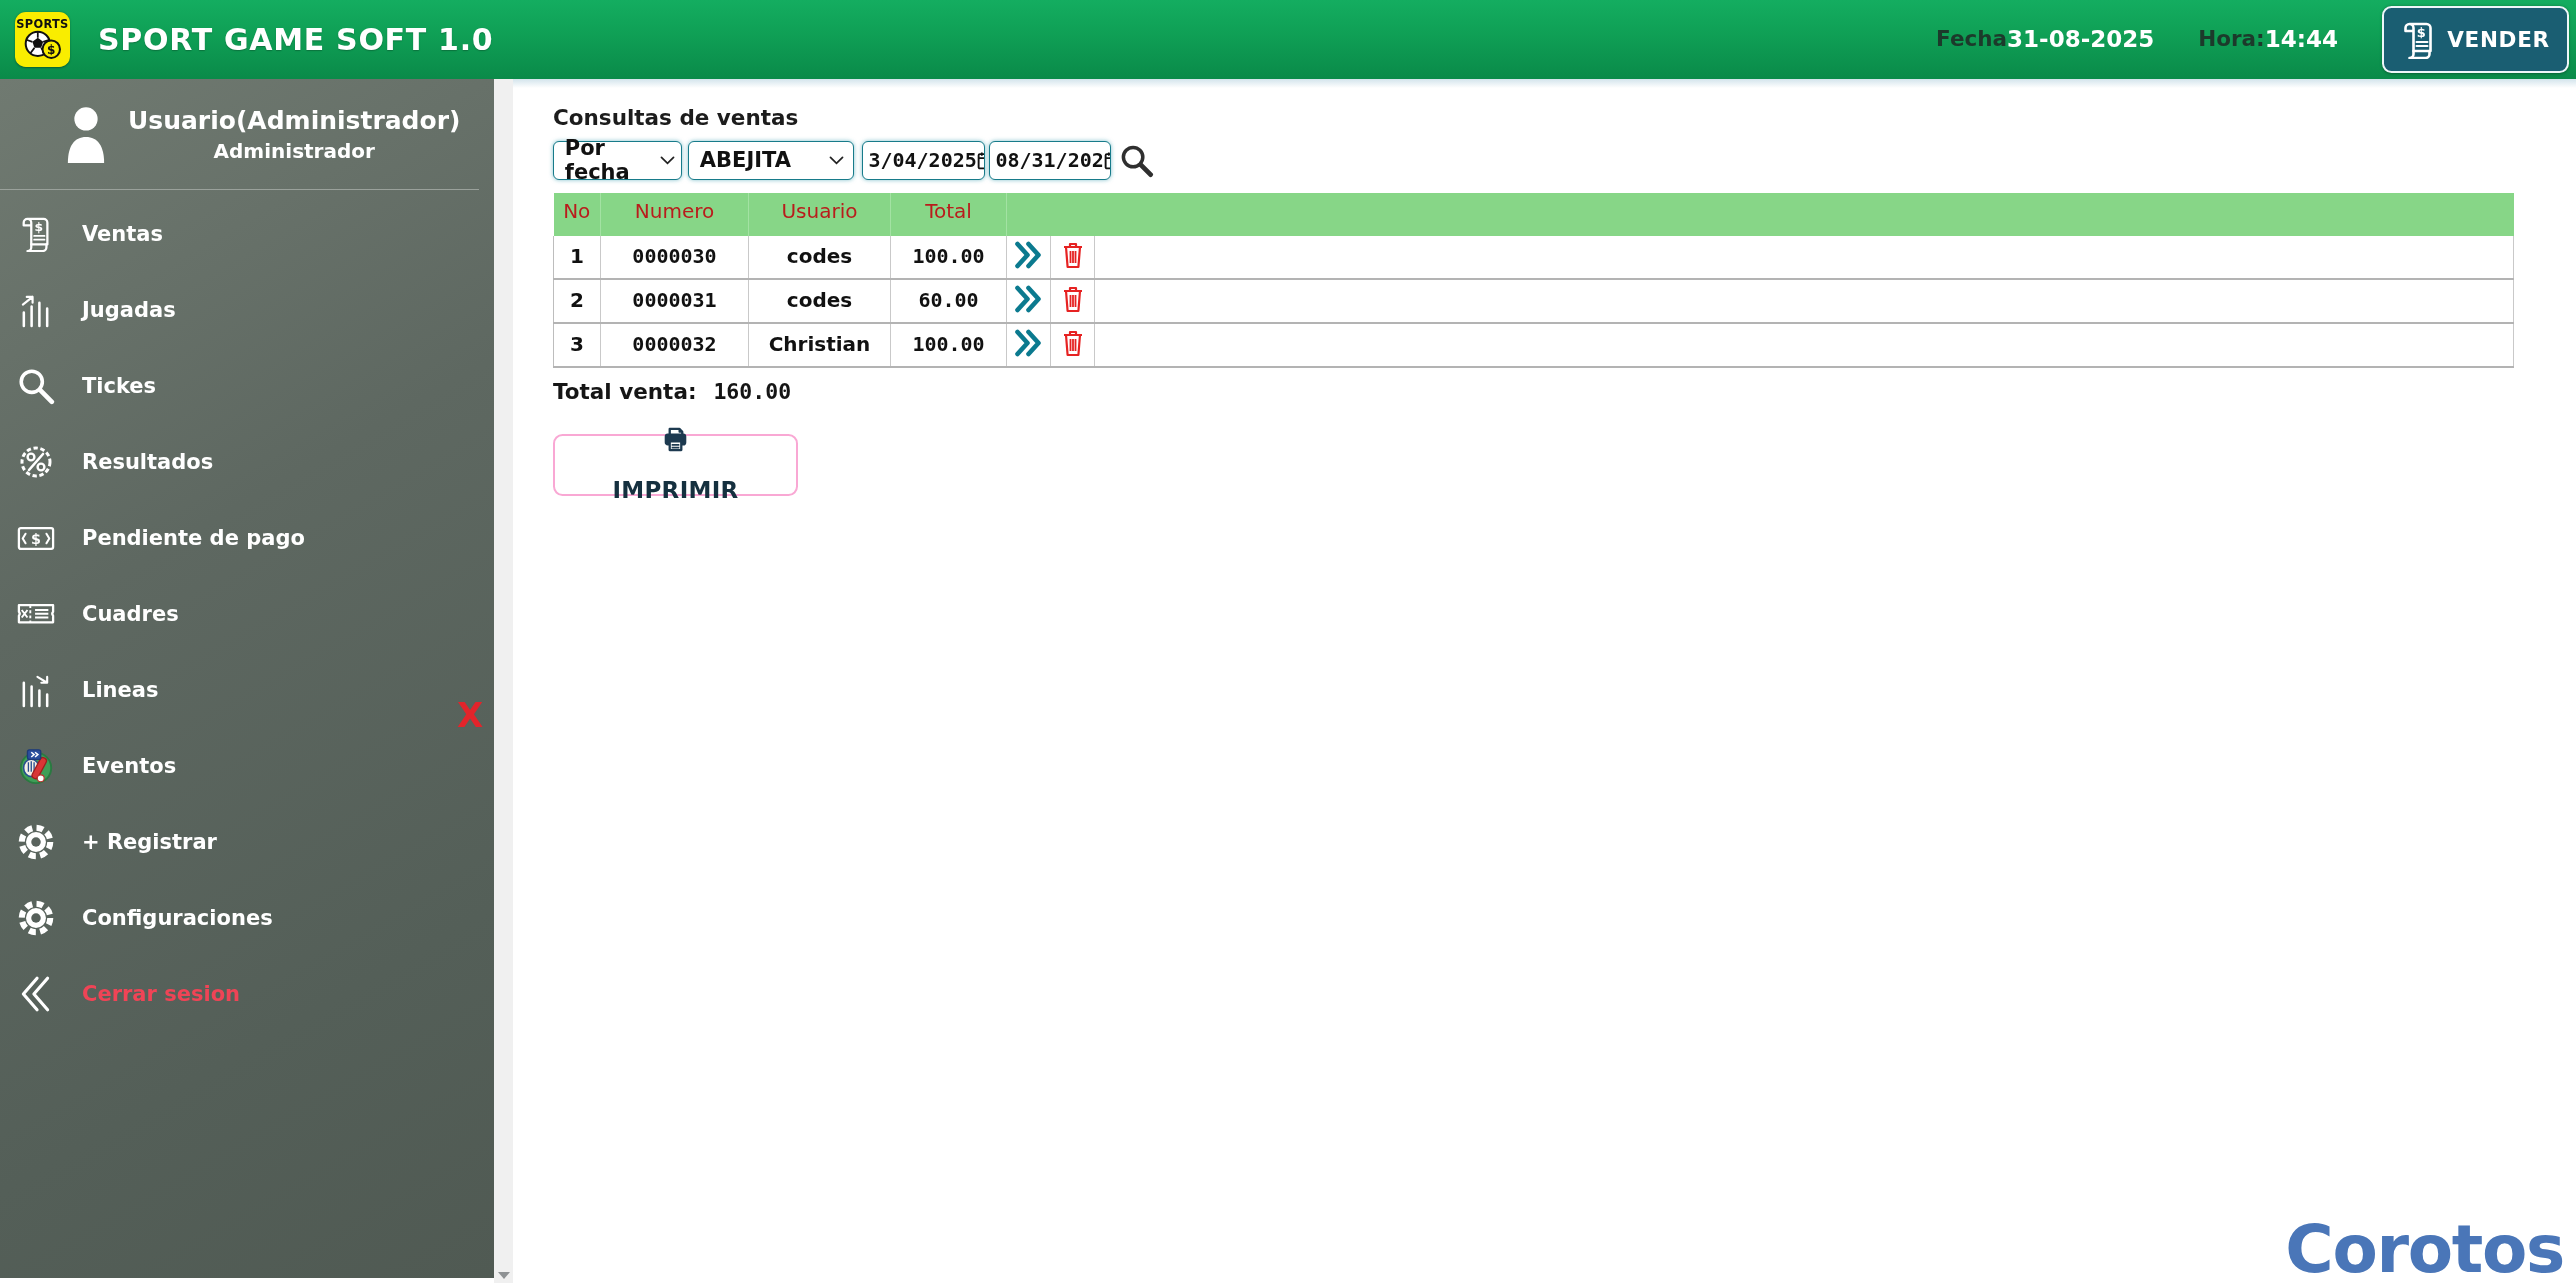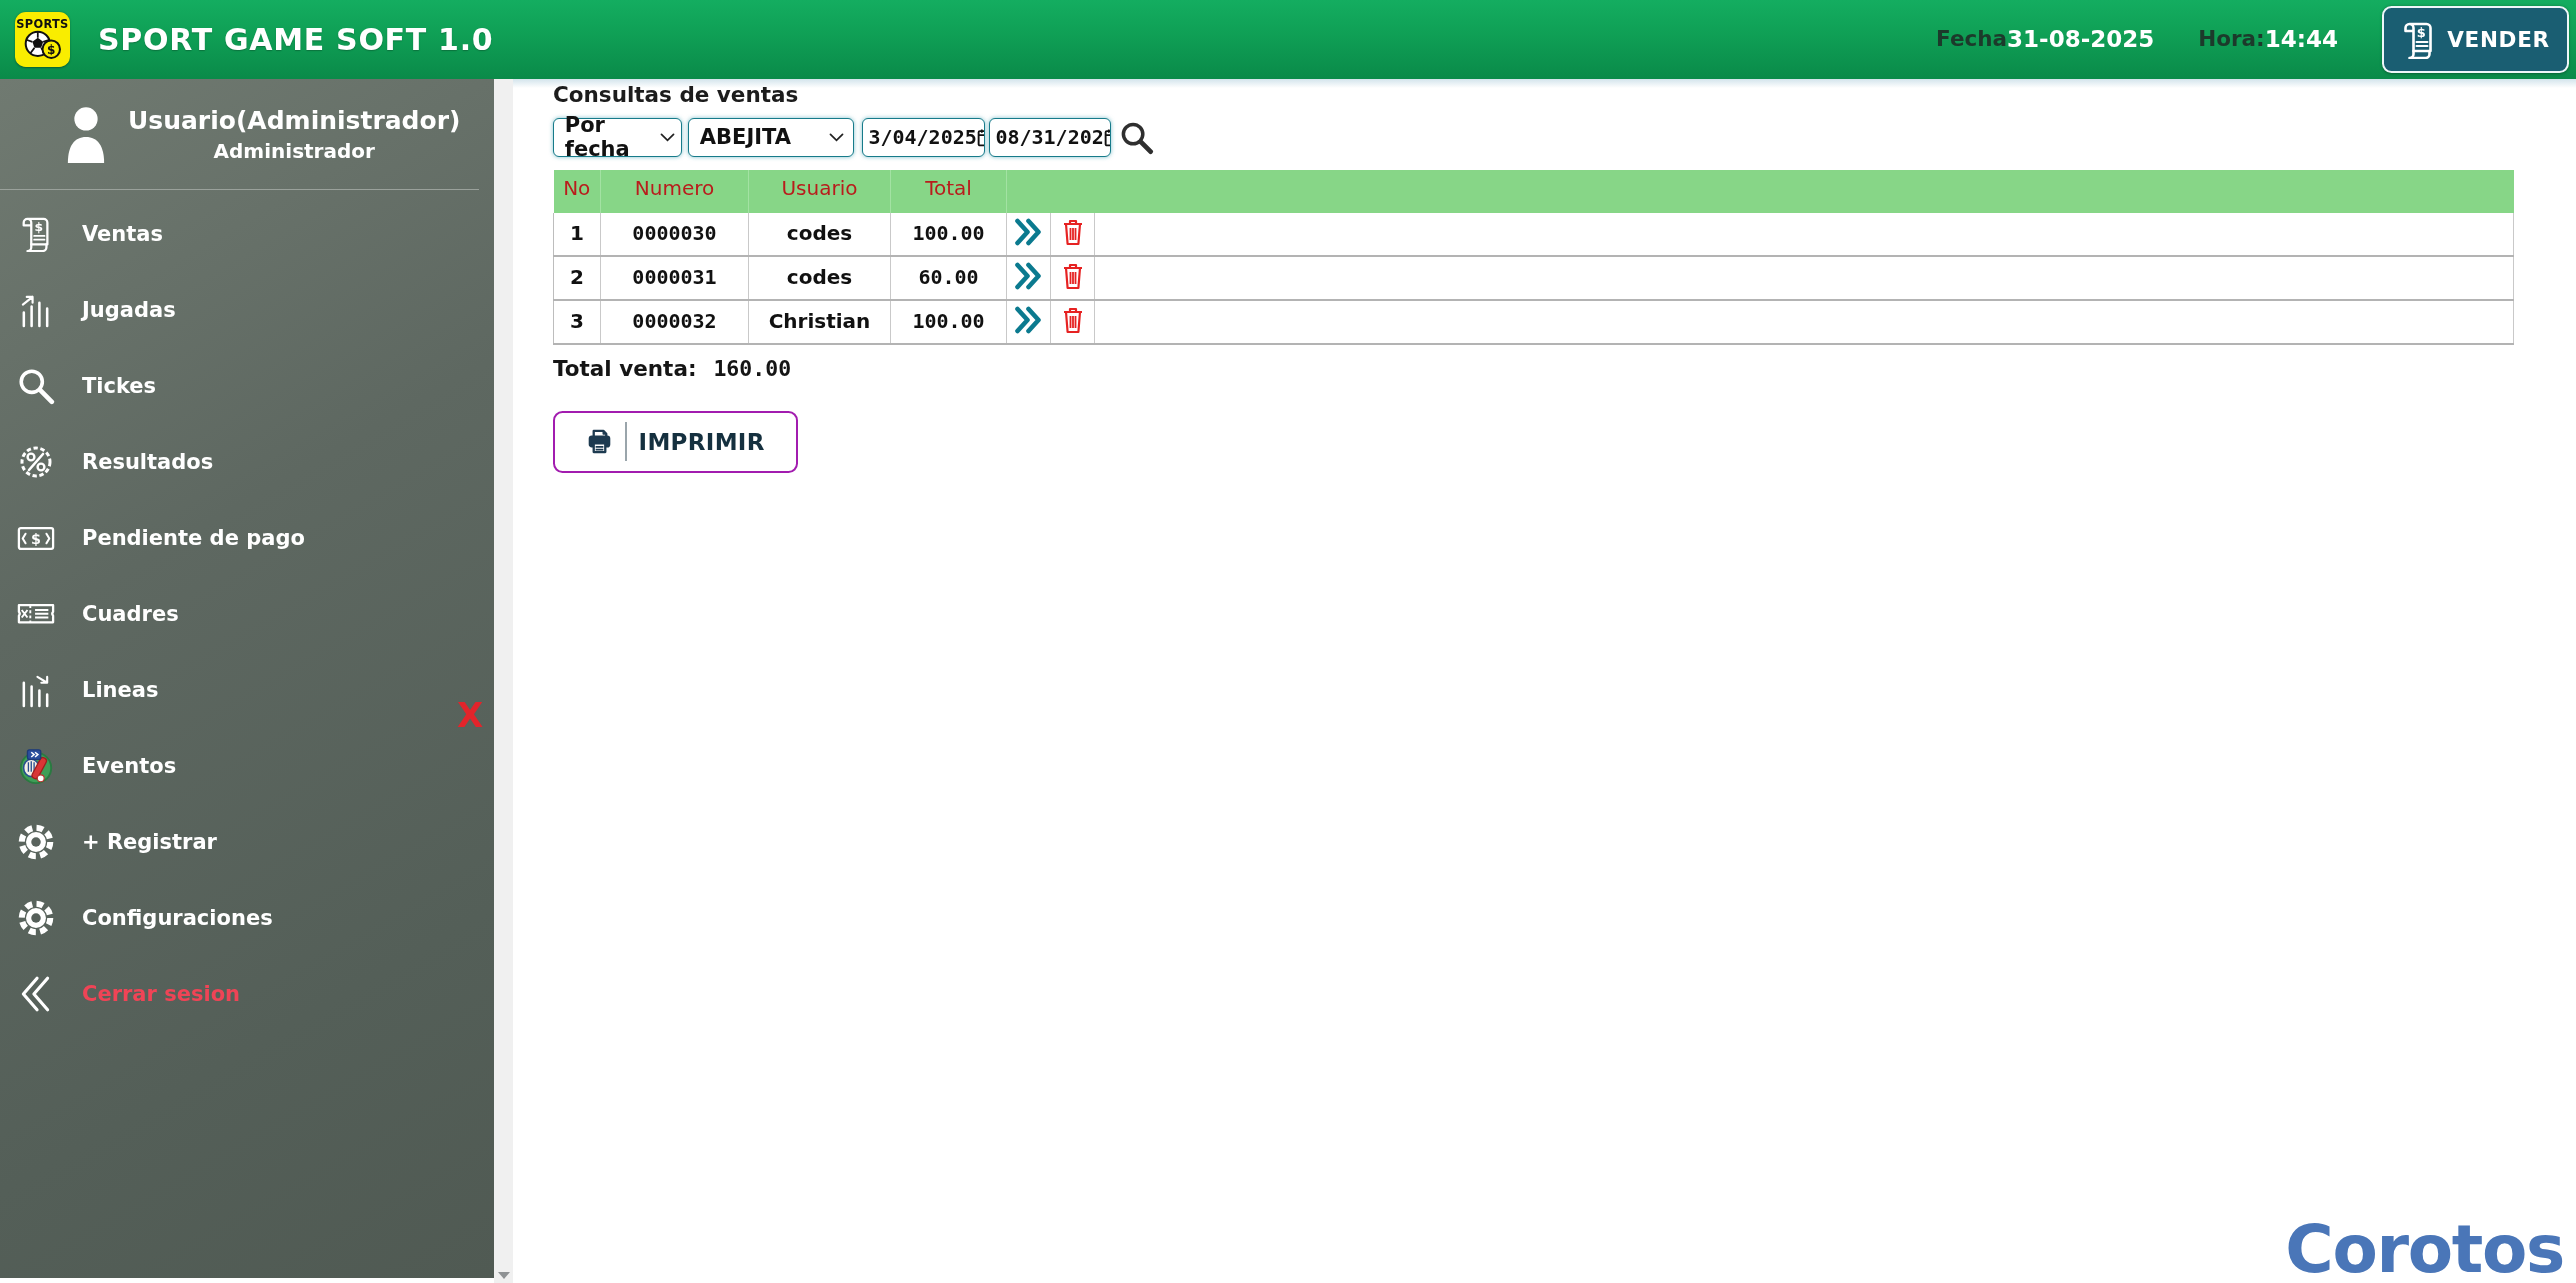--- a/index.html
+++ b/index.html
@@ -43,21 +43,21 @@
 
   
   .side-scroll{position:absolute;left:494px;top:79px;width:19px;bottom:0;background:#f0f0f0;z-index:25;}
   .side-scroll .down-arrow{position:absolute;left:4px;bottom:5.4px;width:0;height:0;
     border-left:6px solid transparent;border-right:6px solid transparent;border-top:7.4px solid #8f9294;}
 
   
   .main{position:absolute;left:513px;top:79px;right:0;bottom:0;background:#fff;overflow:hidden;}
   .main::before{content:"";position:absolute;left:0;top:0;right:0;height:9.4px;
     background:linear-gradient(180deg,#d3e4ec 0%,rgba(255,255,255,0) 100%);}
-  .content{padding:3px 0 0 40px;position:relative;}
+  .content{padding:26px 0 0 40px;position:relative;}
   .page-title{font-size:21.5px;font-weight:800;color:#1c1c1c;margin:0 0 10.8px 0;}
 
   .filters{display:flex;align-items:center;}
   .ctl{height:39px;background:#fff;border:1.3px solid #177b8a;border-radius:6px;
     box-shadow:0 0 4.7px rgba(23,140,160,.55);display:flex;align-items:center;
     font-size:21px;font-weight:700;color:#111;box-sizing:border-box;}
   .select{justify-content:space-between;padding:0 9.4px 0 10.8px;cursor:pointer;}
   .select .chev{margin-left:12px;display:flex;}
   .sel-type{width:129px;margin-right:6px;gap:18px;}
   .sel-user{width:166px;margin-right:8px;}
@@ -79,22 +79,22 @@
     border-bottom:2px solid #b3b3b3;border-left:0.7px solid #c9c9c9;
     font-size:20px;font-weight:700;color:#111;padding-bottom:4px;}
   .sales-table td:first-child{border-left:0.7px solid #bdbdbd;}
   .sales-table td:last-child{border-right:0.7px solid #c9c9c9;}
   .sales-table tr td.mono{font-family:"DejaVu Sans Mono","DejaVu Sans",monospace;font-weight:800;}
   .icon-cell{cursor:pointer;padding-bottom:0 !important;}
 
   .total-line{margin-top:10.8px;font-size:21.5px;font-weight:800;color:#151515;}
   .total-line .tval{font-family:"DejaVu Sans Mono","DejaVu Sans",monospace;margin-left:9.4px;}
 
-  .print-btn{margin-top:30px;width:241px;height:58px;background:#fff;border:2px solid #a21caf;
-    border-radius:9.4px;display:flex;align-items:center;justify-content:center;gap:12px;cursor:pointer;}
+  .print-btn{margin-top:30px;width:241px;height:58px;background:#fff;border:2px solid #f9a8d4;
+    border-radius:9.4px;display:flex;align-items:center;justify-content:center;gap:12px;cursor:pointer;flex-direction:column;}
   .print-btn .pdiv{width:1.3px;height:39px;background:#9aa5ab;}
   .print-btn span{font-size:23px;font-weight:800;color:#15303f;letter-spacing:0.3px;}
 
   .watermark{position:absolute;right:12px;bottom:1.3px;font-size:66px;font-weight:900;
     color:#4a76b8;letter-spacing:-1.3px;line-height:1;}
 </style>
 </head>
 <body>
 
 <div class="header">

